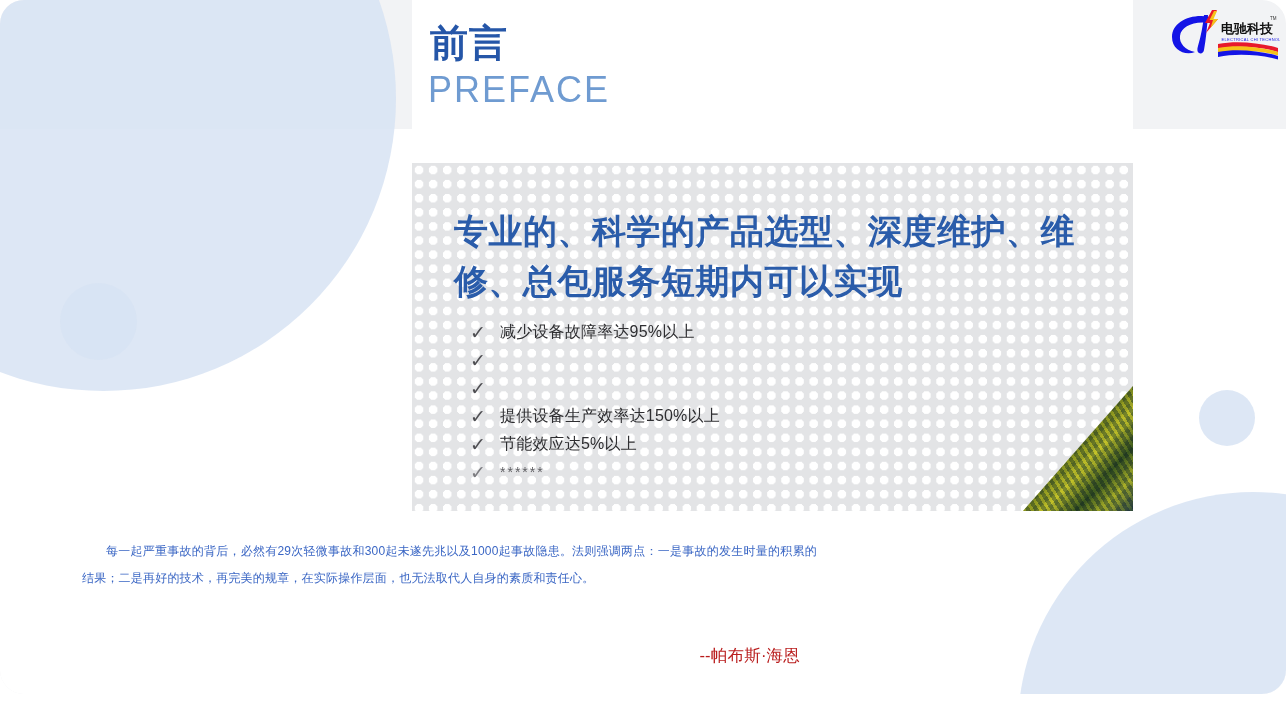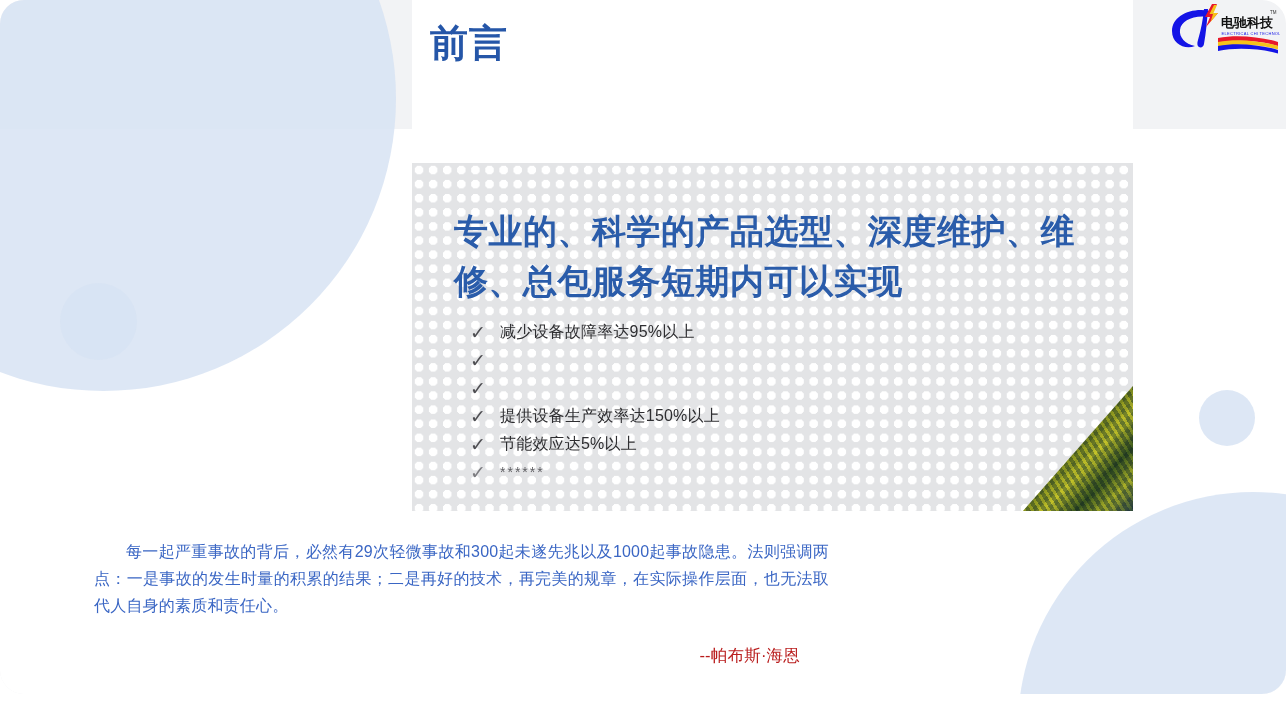--- a/index.html
+++ b/index.html
@@ -100,21 +100,21 @@
     color: #6f9bd1;
     letter-spacing: 2px;
     line-height: 1.1;
     white-space: nowrap;
   }
 
   
   #logo {
     position: absolute;
     right: 6px;
-    top: 2px;
+    top: 8px;
     width: 118px;
     height: 54px;
   }
 
   
   #dot-panel {
     position: absolute;
     left: 412px;
     top: 163px;
     width: 721px;
@@ -203,24 +203,24 @@
   #quote-box {
     position: absolute;
     left: 70px;
     top: 528px;
     width: 753px;
     height: 149px;
     background: #ffffff;
   }
   #quote-paragraph {
     position: absolute;
-    left: 24px;
+    left: 12px;
     top: 10px;
     width: 735px;
-    font-size: 16px;
+    font-size: 12px;
     line-height: 27px;
     color: #3a66c4;
     text-indent: 2em;
     text-align: justify;
     letter-spacing: .2px;
   }
   #quote-attribution {
     position: absolute;
     right: 23px;
     bottom: 10px;
@@ -237,20 +237,21 @@
   <div id="paper-band"></div>
   <div id="paper-white-upper"></div>
 
   <div class="deco-circle" id="circle-large-topleft"></div>
   <div class="deco-circle" id="circle-small-left"></div>
   <div class="deco-circle" id="circle-small-right"></div>
   <div class="deco-circle" id="circle-large-bottomright"></div>
 
   <div id="header-band"></div>
   <div id="header-title-cn">前言</div>
+  <div id="header-title-en">PREFACE</div>
 
   <div id="logo">
     <svg viewBox="0 0 236 108" width="118" height="54" xmlns="http://www.w3.org/2000/svg">
 
       <path d="M96 18 C58 10 20 28 20 58 C20 84 46 96 66 88 C46 84 34 70 36 56 C38 38 62 26 92 30 Z" fill="#1414e6"></path>
       <path d="M92 14 C90 38 88 62 84 84 C83 90 78 92 74 90 C70 88 70 82 72 76 C78 56 82 34 84 14 Z" fill="#1414e6"></path>
 
       <path d="M100 4 L86 30 L96 30 L88 50 L112 22 L100 22 L110 4 Z" fill="#e8192c"></path>
       <path d="M104 6 L95 24 L102 24 L97 40 L112 22 L103 22 L110 6 Z" fill="#f5c21a"></path>
 

